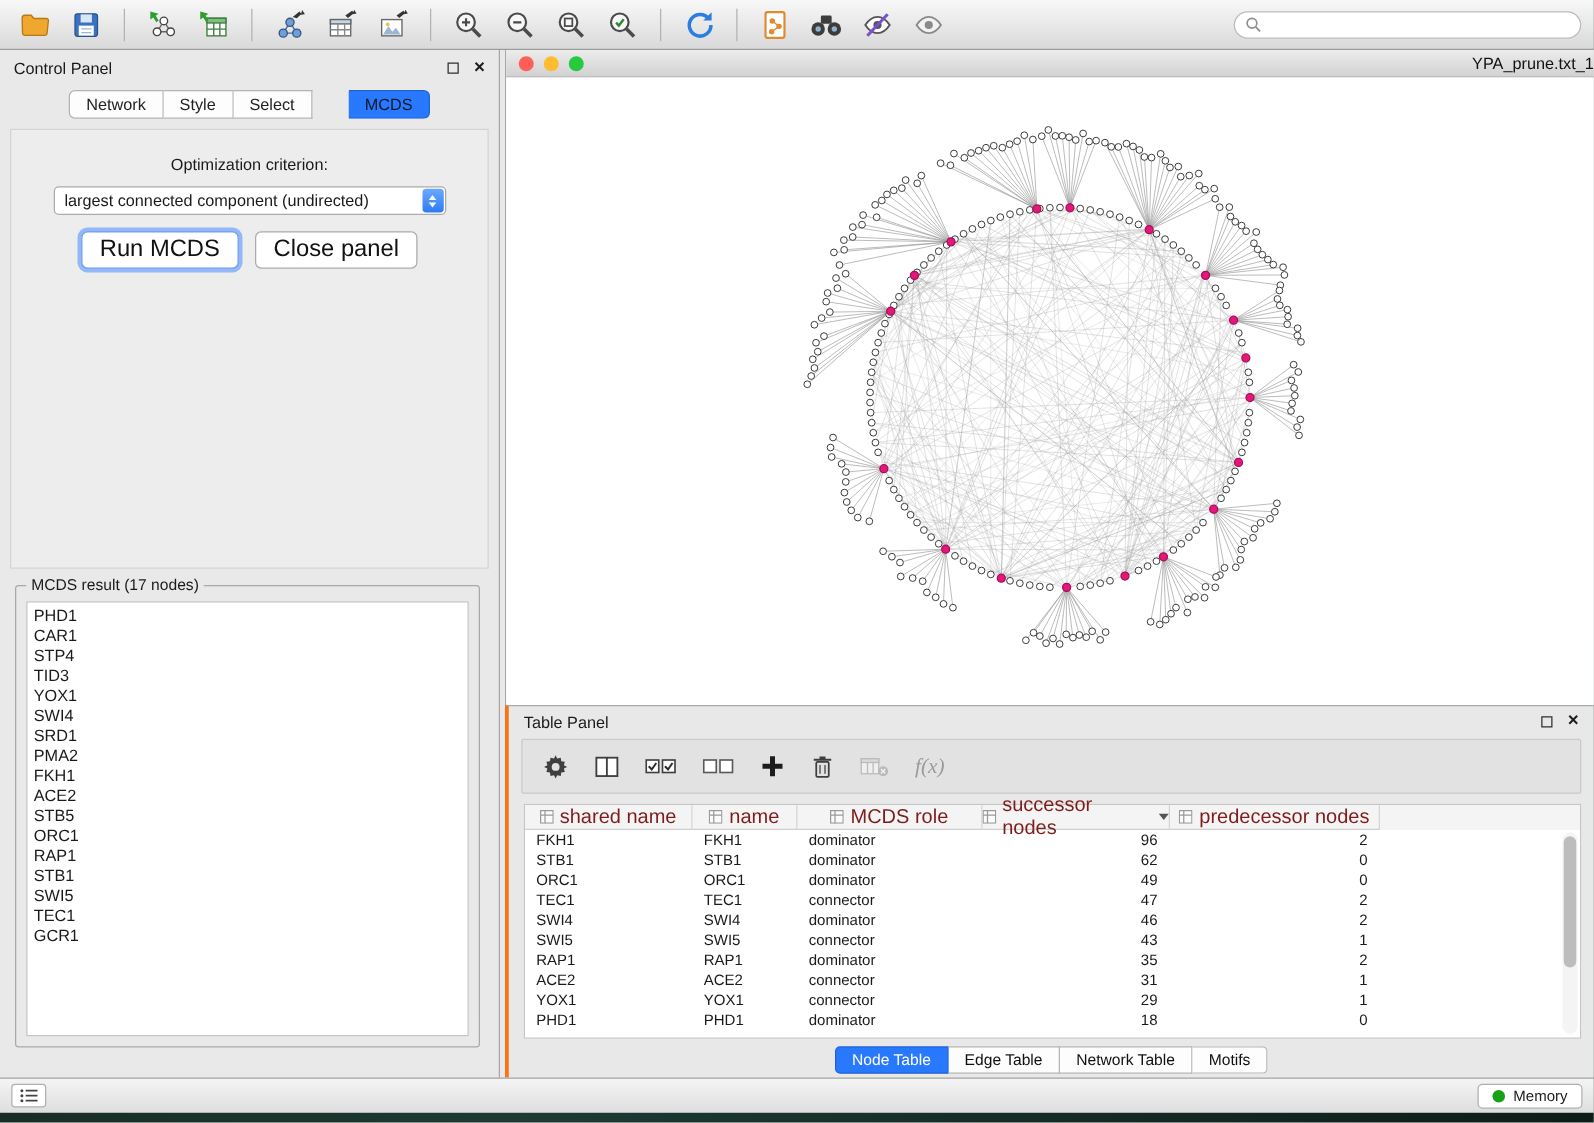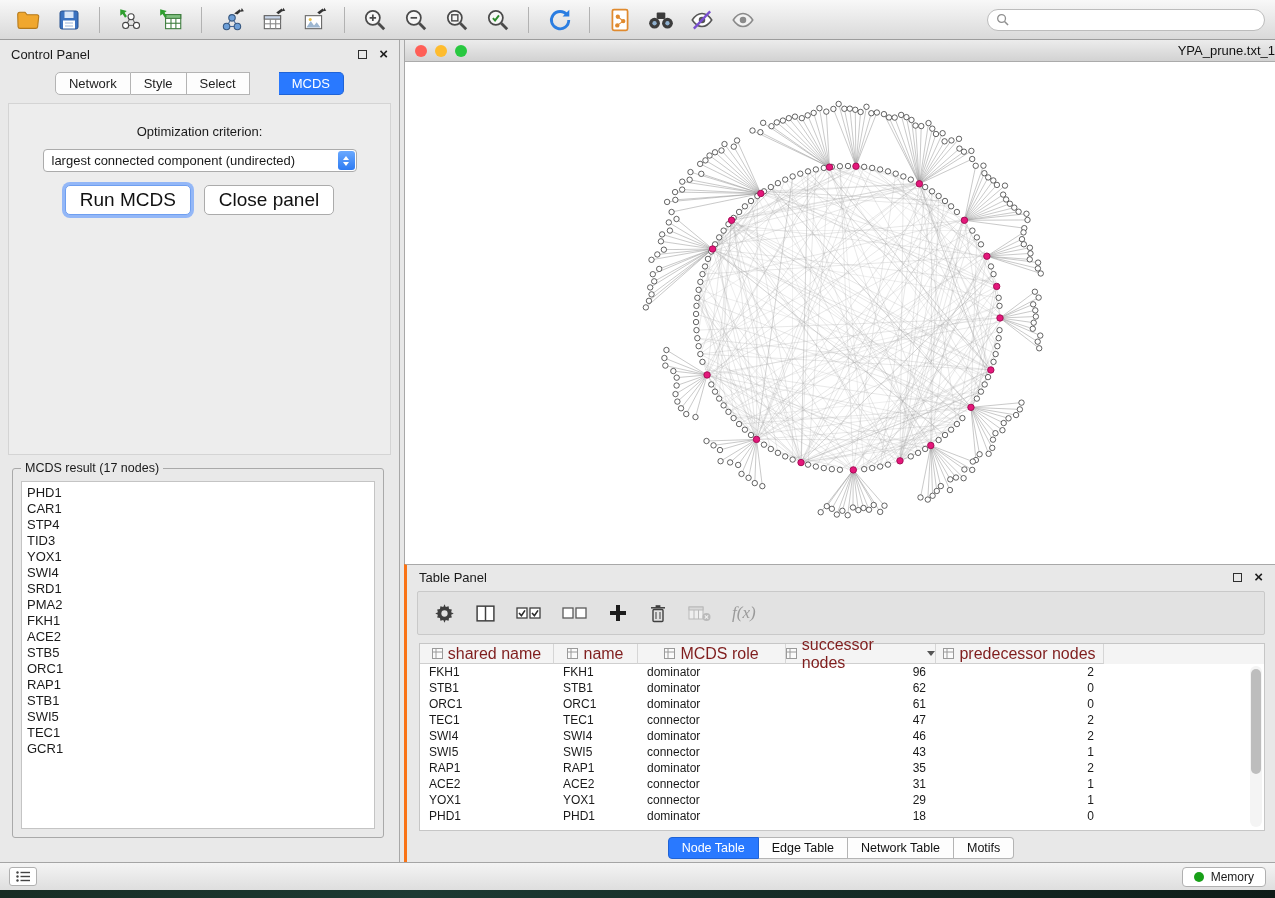--- a/index.html
+++ b/index.html
@@ -17,21 +17,21 @@
   
   .control-panel { position:absolute; left:0; top:40px; width:400px; bottom:28px; background:#e9e9e9; border-right:1px solid #a8a8a8; }
   .cp-header { height:28px; display:flex; align-items:center; padding:0 11px; font-size:13px; }
   .win-btns { margin-left:auto; display:flex; align-items:center; gap:12px; }
   .float-btn { width:9px; height:9px; border:1.6px solid #2e2e2e; display:inline-block; }
   .close-x { font-size:15px; font-weight:bold; color:#1d1d1d; line-height:10px; }
   .cp-tabs { display:flex; justify-content:center; margin-top:4px; }
   .seg { padding:3px 13px; font-size:13px; background:#fdfdfd; border:1px solid #b4b4b4; border-left:none; color:#222; }
   .seg:first-child { border-left:1px solid #b4b4b4; border-radius:5px 0 0 5px; }
   .seg:last-child { border-radius:0 5px 5px 0; }
-  .seg.active { background:#2979ff; border-color:#1f63d6; color:#ffffff;margin-left:29px; }
+  .seg.active { background:#2979ff; border-color:#1f63d6; color:#0f172a;margin-left:29px; }
   .cp-card { margin:8px 8px 0 8px; height:352px; background:#ededed; border:1px solid #d4d4d4; }
   .opt-label { text-align:center; margin-top:20px; font-size:13px; }
   .dropdown { margin:10px auto 0 auto; width:314px; height:23px; background:#fff; border:1px solid #ababab; border-radius:4px; font-size:13px; display:flex; align-items:center; padding-left:8px; position:relative; }
   .stepper { position:absolute; right:1px; top:1px; bottom:1px; width:17px; border-radius:3px; background:linear-gradient(#6aa9ff,#2e7bf2); display:flex; flex-direction:column; align-items:center; justify-content:center; gap:2px; }
   .tri-up { width:0; height:0; border-left:3.5px solid transparent; border-right:3.5px solid transparent; border-bottom:4px solid #fff; }
   .tri-dn { width:0; height:0; border-left:3.5px solid transparent; border-right:3.5px solid transparent; border-top:4px solid #fff; }
   .btn-row { display:flex; justify-content:center; gap:13px; margin-top:13px; }
   .btn { background:#fff; border:1px solid #ababab; border-radius:5px; padding:3px 14px; font-size:19px; color:#111; }
   .btn.focus { box-shadow:0 0 0 3px rgba(72,139,255,.55); border-color:#6f9ff0; }
   .groupbox { position:absolute; left:12px; right:15px; top:428px; bottom:24px; border:1px solid #a9a9a9; border-radius:3px; }
@@ -1150,21 +1150,21 @@
             <div class="td c0 l">STB1</div>
             <div class="td c1 l">STB1</div>
             <div class="td c2 l">dominator</div>
             <div class="td c3 num">62</div>
             <div class="td c4 num">0</div>
           </div>
           <div class="tr">
             <div class="td c0 l">ORC1</div>
             <div class="td c1 l">ORC1</div>
             <div class="td c2 l">dominator</div>
-            <div class="td c3 num">61</div>
+            <div class="td c3 num">49</div>
             <div class="td c4 num">0</div>
           </div>
           <div class="tr">
             <div class="td c0 l">TEC1</div>
             <div class="td c1 l">TEC1</div>
             <div class="td c2 l">connector</div>
             <div class="td c3 num">47</div>
             <div class="td c4 num">2</div>
           </div>
           <div class="tr">

